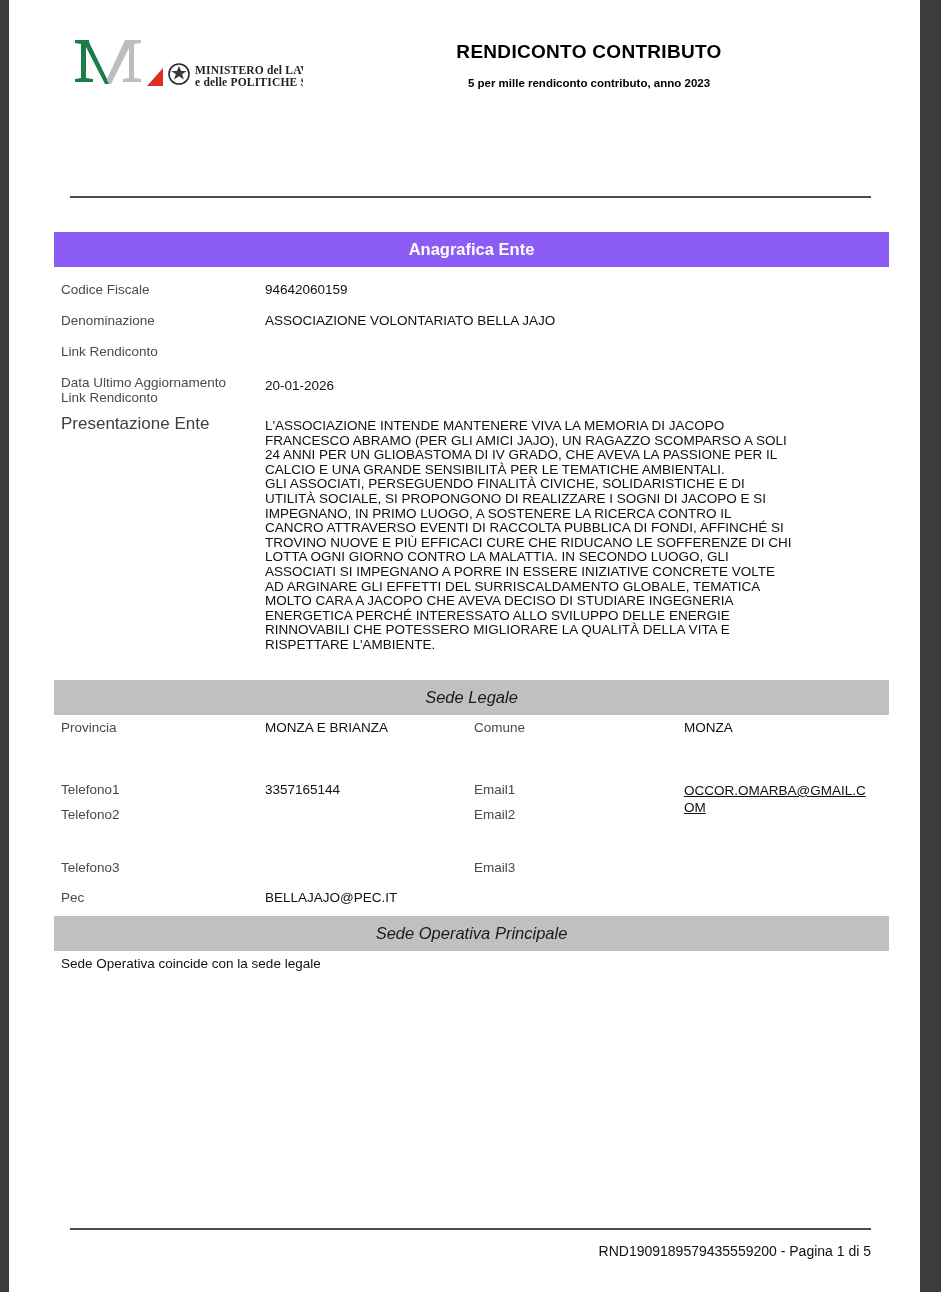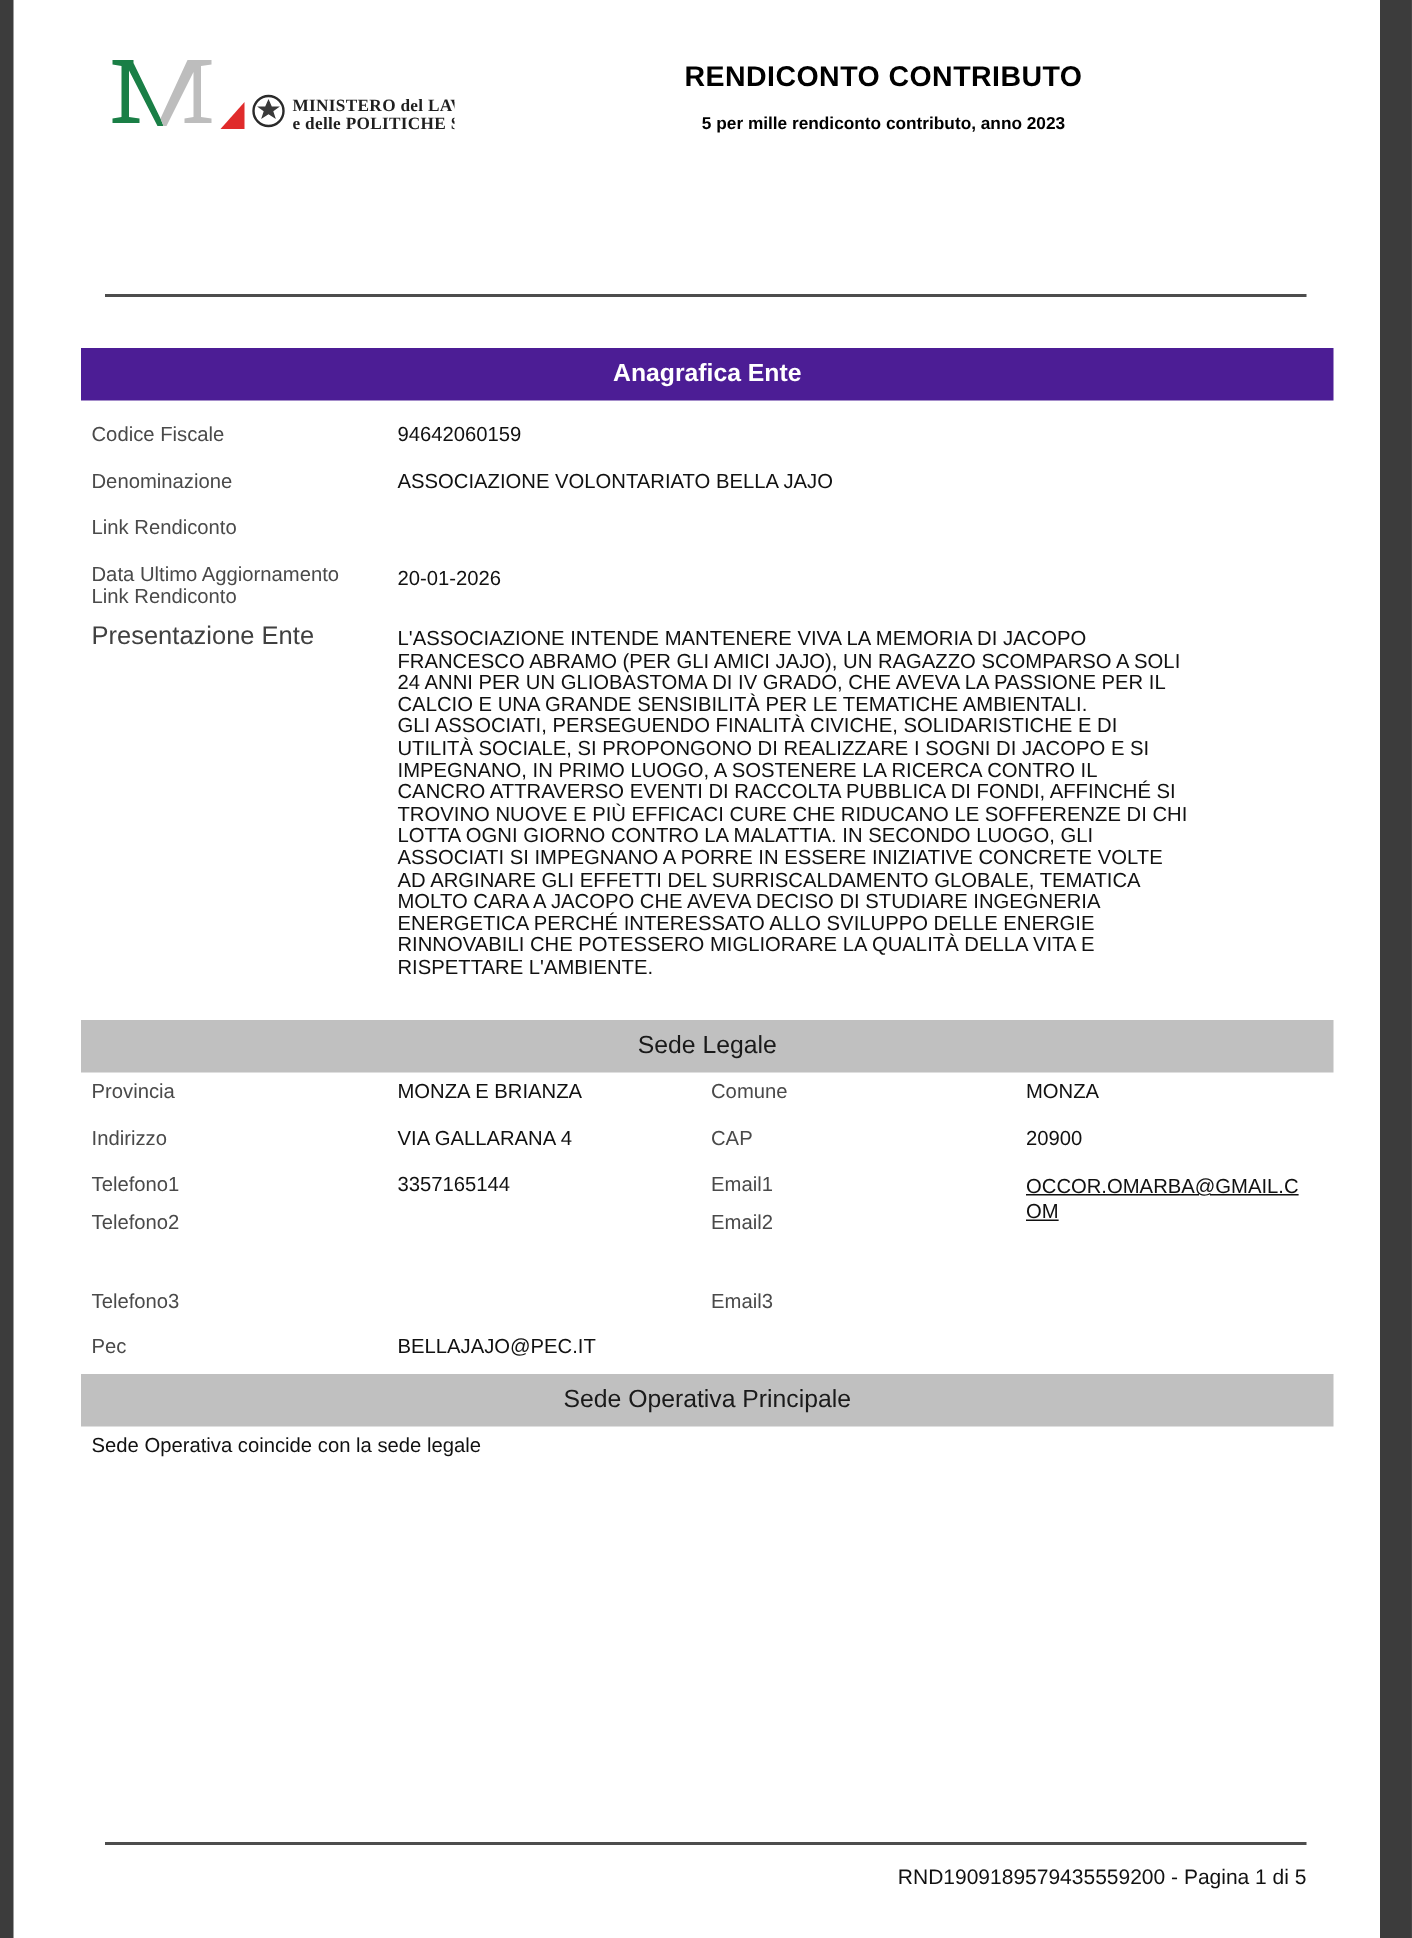--- a/index.html
+++ b/index.html
@@ -94,28 +94,29 @@
     position: absolute;
     left: 45px;
     width: 835px;
     box-sizing: border-box;
     text-align: center;
     line-height: 35px;
     height: 35px;
     font-size: 16.5px;
   }
   .bar-blue {
-    background: #4c1d95;
+    background: #8b5cf6;
     color: #ffffff;
     font-weight: bold;
   }
   .bar-gray {
     background: #c0c0c0;
     color: #1a1a1a;
     font-weight: normal;
+    font-style: italic;
   }
 
   
   .row {
     position: absolute;
     left: 0;
     width: 786px;
     height: 31px;
   }
   .lbl {
@@ -263,26 +264,20 @@
 
     <div class="bar bar-gray" style="top:680px;">Sede Legale</div>
 
     <div class="row" style="top:720px;">
       <span class="lbl col1-lbl">Provincia</span>
       <span class="val col1-val">MONZA E BRIANZA</span>
       <span class="lbl col2-lbl">Comune</span>
       <span class="val col2-val">MONZA</span>
     </div>
 
-    <div class="row" style="top:751px;">
-      <span class="lbl col1-lbl">Indirizzo</span>
-      <span class="val col1-val">VIA GALLARANA 4</span>
-      <span class="lbl col2-lbl">CAP</span>
-      <span class="val col2-val">20900</span>
-    </div>
 
     <div class="row" style="top:782px;height:46px;">
       <span class="lbl col1-lbl">Telefono1</span>
       <span class="val col1-val">3357165144</span>
       <span class="lbl col2-lbl">Email1</span>
       <span class="val col2-val" style="line-height:17px;text-decoration:underline;">OCCOR.OMARBA@GMAIL.COM</span>
     </div>
 
     <div class="row" style="top:807px;">
       <span class="lbl col1-lbl">Telefono2</span>

